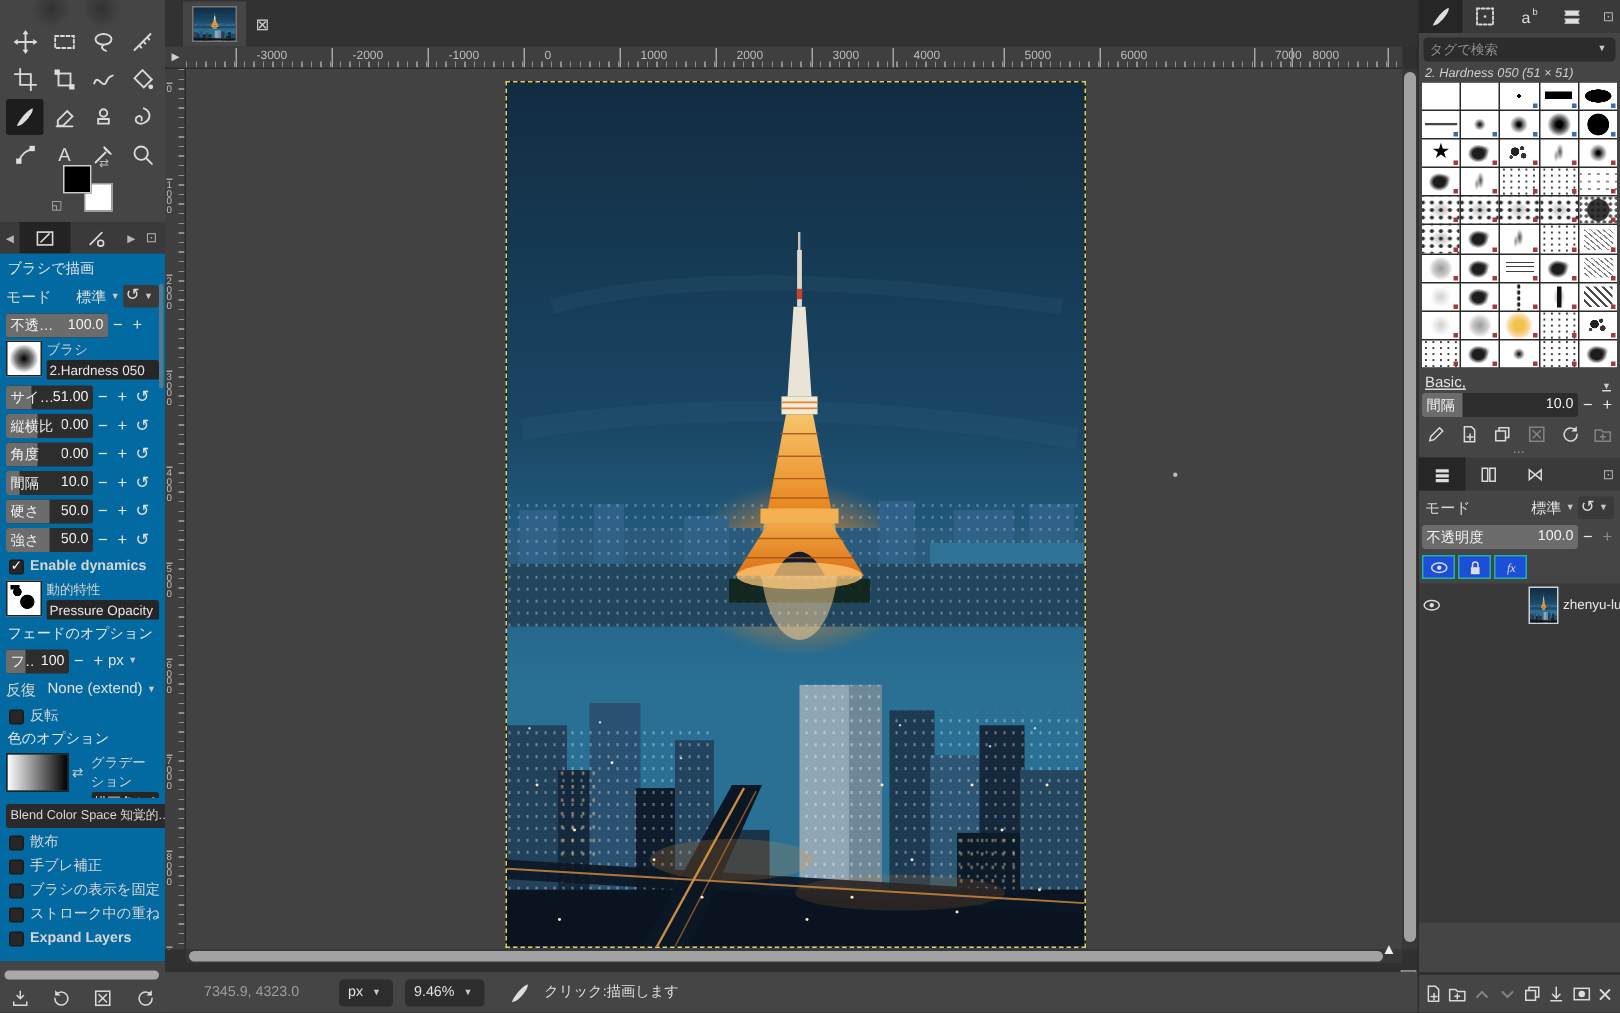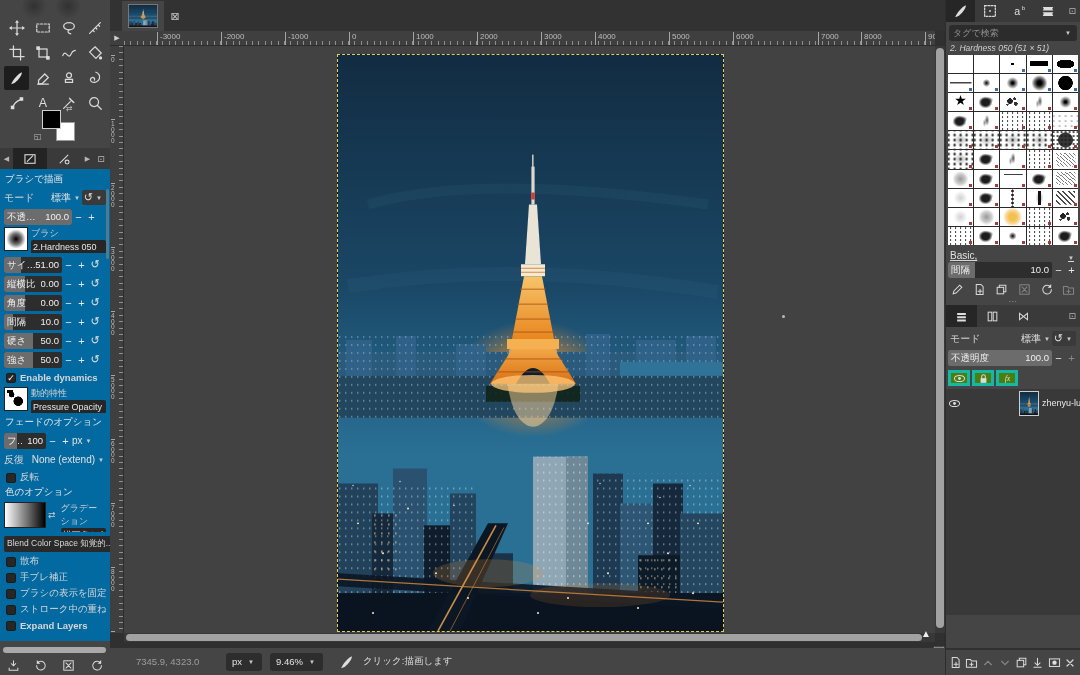--- a/index.html
+++ b/index.html
@@ -75,21 +75,21 @@
   .lb-btns .b{width:20px;height:18px;display:flex;align-items:center;justify-content:center;color:#e0e0e0;font-size:13px;cursor:pointer;}
 
   
   .topbar{left:110px;top:0;width:835px;height:31px;background:#323232;display:flex;align-items:flex-end;}
   .img-tab{margin-left:12px;width:42px;height:30px;background:#454545;display:flex;align-items:center;justify-content:center;cursor:pointer;}
   .img-tab .th{width:30px;height:24px;border:1px solid #777;}
   .tab-x{width:22px;height:30px;display:flex;align-items:center;justify-content:center;color:#c9c9c9;font-size:11px;cursor:pointer;}
   .hruler{left:124px;top:31px;width:811px;height:15px;background:#3f3f3f;border-bottom:1px solid #2c2c2c;overflow:hidden;
      background-image:repeating-linear-gradient(90deg,#8e8e8e 0 1px,transparent 1px 6.4px);
      background-size:100% 4px;background-position:0 100%;background-repeat:no-repeat;}
-  .hlab{position:absolute;top:1px;font-size:8px;color:#bdbdbd;border-left:1px solid #a5a5a5;padding-left:2px;height:13px;}
+  .hlab{position:absolute;top:1px;font-size:8px;color:#bdbdbd;border-left:1px solid #a5a5a5;padding-left:13px;height:13px;}
   .rcorner{left:110px;top:31px;width:14px;height:15px;background:#3f3f3f;border-bottom:1px solid #2c2c2c;
      display:flex;align-items:center;justify-content:center;color:#cfcfcf;font-size:7px;cursor:pointer;}
   .vruler{left:110px;top:46px;width:14px;height:587px;background:#3f3f3f;border-right:1px solid #2c2c2c;overflow:hidden;
      background-image:repeating-linear-gradient(180deg,#8e8e8e 0 1px,transparent 1px 6.4px);
      background-size:4px 100%;background-position:100% 0;background-repeat:no-repeat;}
   .vlab{position:absolute;left:1px;font-size:6.5px;line-height:5.6px;color:#bdbdbd;white-space:pre;border-top:1px solid #a5a5a5;padding-top:1px;}
   .viewport{left:124px;top:46px;width:811px;height:587px;background:#424242;overflow:hidden;}
   .canvas-img{position:absolute;left:214px;top:9px;width:385px;height:576px;outline:1px dashed #ddd060;box-shadow:0 0 0 1px #1a1a1a;background:#0c1b2a;}
   .cursor-dot{position:absolute;left:658px;top:269px;width:3px;height:3px;border-radius:50%;background:#b9b9b9;}
   .vsb{left:935px;top:46px;width:10px;height:587px;background:#383838;}
@@ -147,21 +147,21 @@
   .grp-row{display:flex;align-items:flex-end;height:16px;padding:0 4px;cursor:pointer;text-decoration:underline;}
   .r-spin-row{display:flex;align-items:center;height:18px;padding:0 2px;}
   .r-btnrow{display:flex;align-items:center;height:20px;padding:0 2px;justify-content:space-between;}
   .r-btnrow .b{width:19px;height:17px;display:flex;align-items:center;justify-content:center;cursor:pointer;color:#dcdcdc;font-size:12px;}
   .handle{height:6px;display:flex;align-items:center;justify-content:center;color:#999;font-size:8px;letter-spacing:1px;line-height:2px;}
   .dock-tabs{display:flex;height:22px;background:#3a3a3a;align-items:stretch;}
   .d-tab{width:31px;display:flex;align-items:center;justify-content:center;cursor:pointer;}
   .d-tab.active{background:#262626;}
   .dock-tabs .corner{flex:1;display:flex;align-items:center;justify-content:flex-end;padding-right:4px;color:#b5b5b5;font-size:9px;}
   .lock-row{display:flex;align-items:center;height:22px;padding:2px 2px;gap:2px;background:#454545;}
-  .lock-row .b{width:22px;height:16px;background:#4d7c0f;border:3px solid #14b8a6;display:flex;align-items:center;justify-content:center;cursor:pointer;}
+  .lock-row .b{width:22px;height:16px;background:#1d4ed8;border:1px solid #14b8a6;display:flex;align-items:center;justify-content:center;cursor:pointer;}
   .layers-list{background:#393939;height:226px;overflow:hidden;}
   .layer-row{display:flex;align-items:center;height:28px;padding:0 2px;cursor:pointer;}
   .layer-row .eye{width:22px;display:flex;justify-content:center;}
   .layer-th{width:20px;height:25px;border:1px solid #cfcfcf;margin-left:58px;}
   .layer-name{margin-left:3px;color:#e8e8e8;font-size:9px;white-space:nowrap;}
   .right-bottom{left:946px;top:650px;width:134px;height:25px;background:#454545;display:flex;align-items:center;justify-content:space-between;padding:0 2px;}
   .right-bottom .b{width:15px;height:16px;display:flex;align-items:center;justify-content:center;cursor:pointer;color:#d8d8d8;font-size:10px;}
 
   .split-v1{left:108px;top:0;width:2px;height:675px;background:#2d2d2d;}
   .split-v2{left:944px;top:0;width:2px;height:675px;background:#2d2d2d;}
@@ -656,21 +656,21 @@
       <span class="hlab" style="left:33px">-3000</span>
       <span class="hlab" style="left:97px">-2000</span>
       <span class="hlab" style="left:161px">-1000</span>
       <span class="hlab" style="left:225px">0</span>
       <span class="hlab" style="left:289px">1000</span>
       <span class="hlab" style="left:353px">2000</span>
       <span class="hlab" style="left:417px">3000</span>
       <span class="hlab" style="left:471px">4000</span>
       <span class="hlab" style="left:545px">5000</span>
       <span class="hlab" style="left:609px">6000</span>
-      <span class="hlab" style="left:694px">7000</span>
+      <span class="hlab" style="left:712px">7000</span>
       <span class="hlab" style="left:737px">8000</span>
       <span class="hlab" style="left:801px">9000</span>
     </div>
   <div class="abs vruler" id="vruler">
       <span class="vlab" style="top:9px">0</span>
       <span class="vlab" style="top:73px">1
 0
 0
 0</span>
       <span class="vlab" style="top:137px">2

